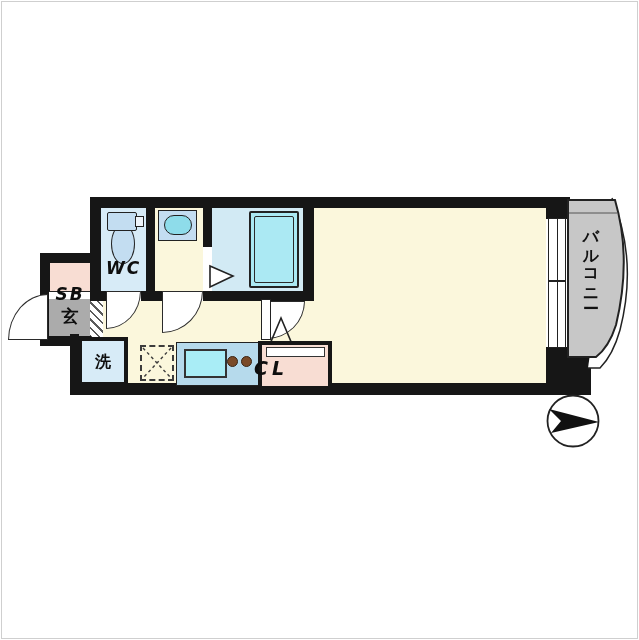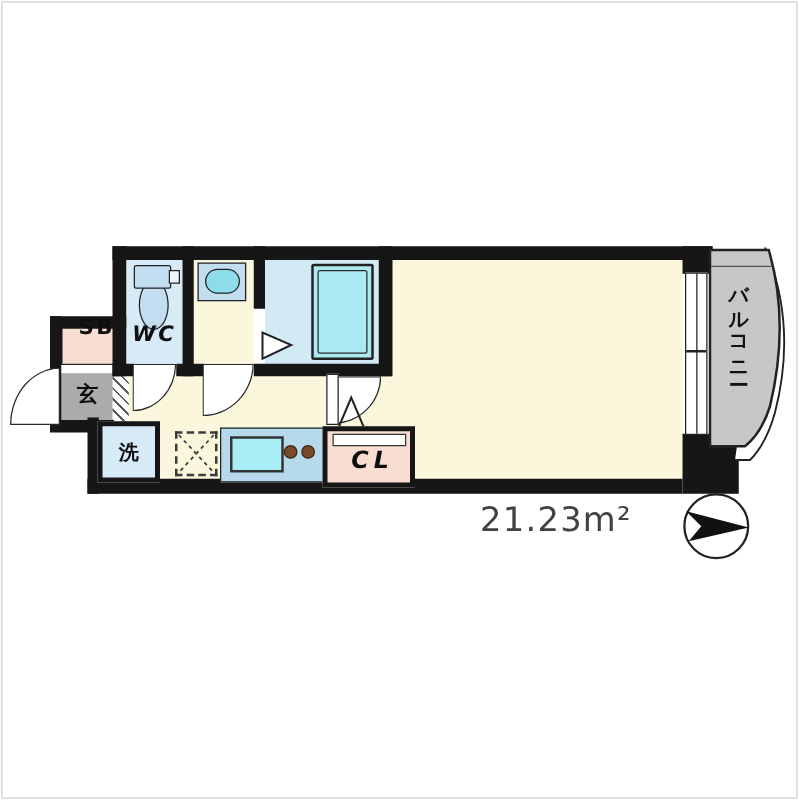--- a/index.html
+++ b/index.html
@@ -104,24 +104,23 @@
   </div>
   <div class="fixture" style="left:176px;top:342px;width:88px;height:44px;background:var(--counter-blue);border:1.6px solid #222;"></div>
   <div class="fixture" style="left:184px;top:349px;width:43px;height:29px;background:var(--sink-cyan);border:2px solid #333;"></div>
   <div class="fixture" style="left:227px;top:356px;width:11px;height:11px;border-radius:50%;background:var(--burner-brown);border:1.5px solid #3b2413;"></div>
   <div class="fixture" style="left:241px;top:356px;width:11px;height:11px;border-radius:50%;background:var(--burner-brown);border:1.5px solid #3b2413;"></div>
   <div class="fixture" style="left:258px;top:341px;width:74px;height:49px;background:var(--pink);border:4px solid var(--wall);">
     <div style="position:absolute;left:4px;top:2px;width:57px;height:8px;background:#fff;border:1px solid #333;"></div>
   </div>
 
   <div class="label" style="left:101px;top:260px;width:45px;font-size:17px;letter-spacing:2px;font-style:italic;">WC</div>
-  <div class="label" style="left:48px;top:254px;width:44px;font-size:17px;letter-spacing:2px;text-align:right;">SB</div>
+  <div class="label" style="left:48px;top:286px;width:44px;font-size:17px;letter-spacing:2px;font-style:italic;">SB</div>
   <div class="label" style="left:48px;top:308px;width:44px;font-size:17px;">玄</div>
   <div class="label" style="left:82px;top:354px;width:42px;font-size:16px;">洗</div>
-  <div class="label" style="left:258px;top:359px;width:54px;font-size:19px;letter-spacing:4px;font-style:italic;padding-left:13px;">CL</div>
+  <div class="label" style="left:244px;top:359px;width:54px;font-size:19px;letter-spacing:4px;font-style:italic;">CL</div>
 
-  <div class="abs" style="left:384px;top:401px;font-size:27px;color:var(--area-text);letter-spacing:1px;">21.23m²</div>
   <svg style="left:538px;top:392px;" width="72" height="62" viewBox="0 0 72 62">
     <circle cx="35" cy="29" r="25.5" fill="#ffffff" stroke="#222" stroke-width="1.8"></circle>
     <polygon points="11,17 61,30 13,41 23,29" fill="#111"></polygon>
   </svg>
 
 </div>
 
 </body></html>

